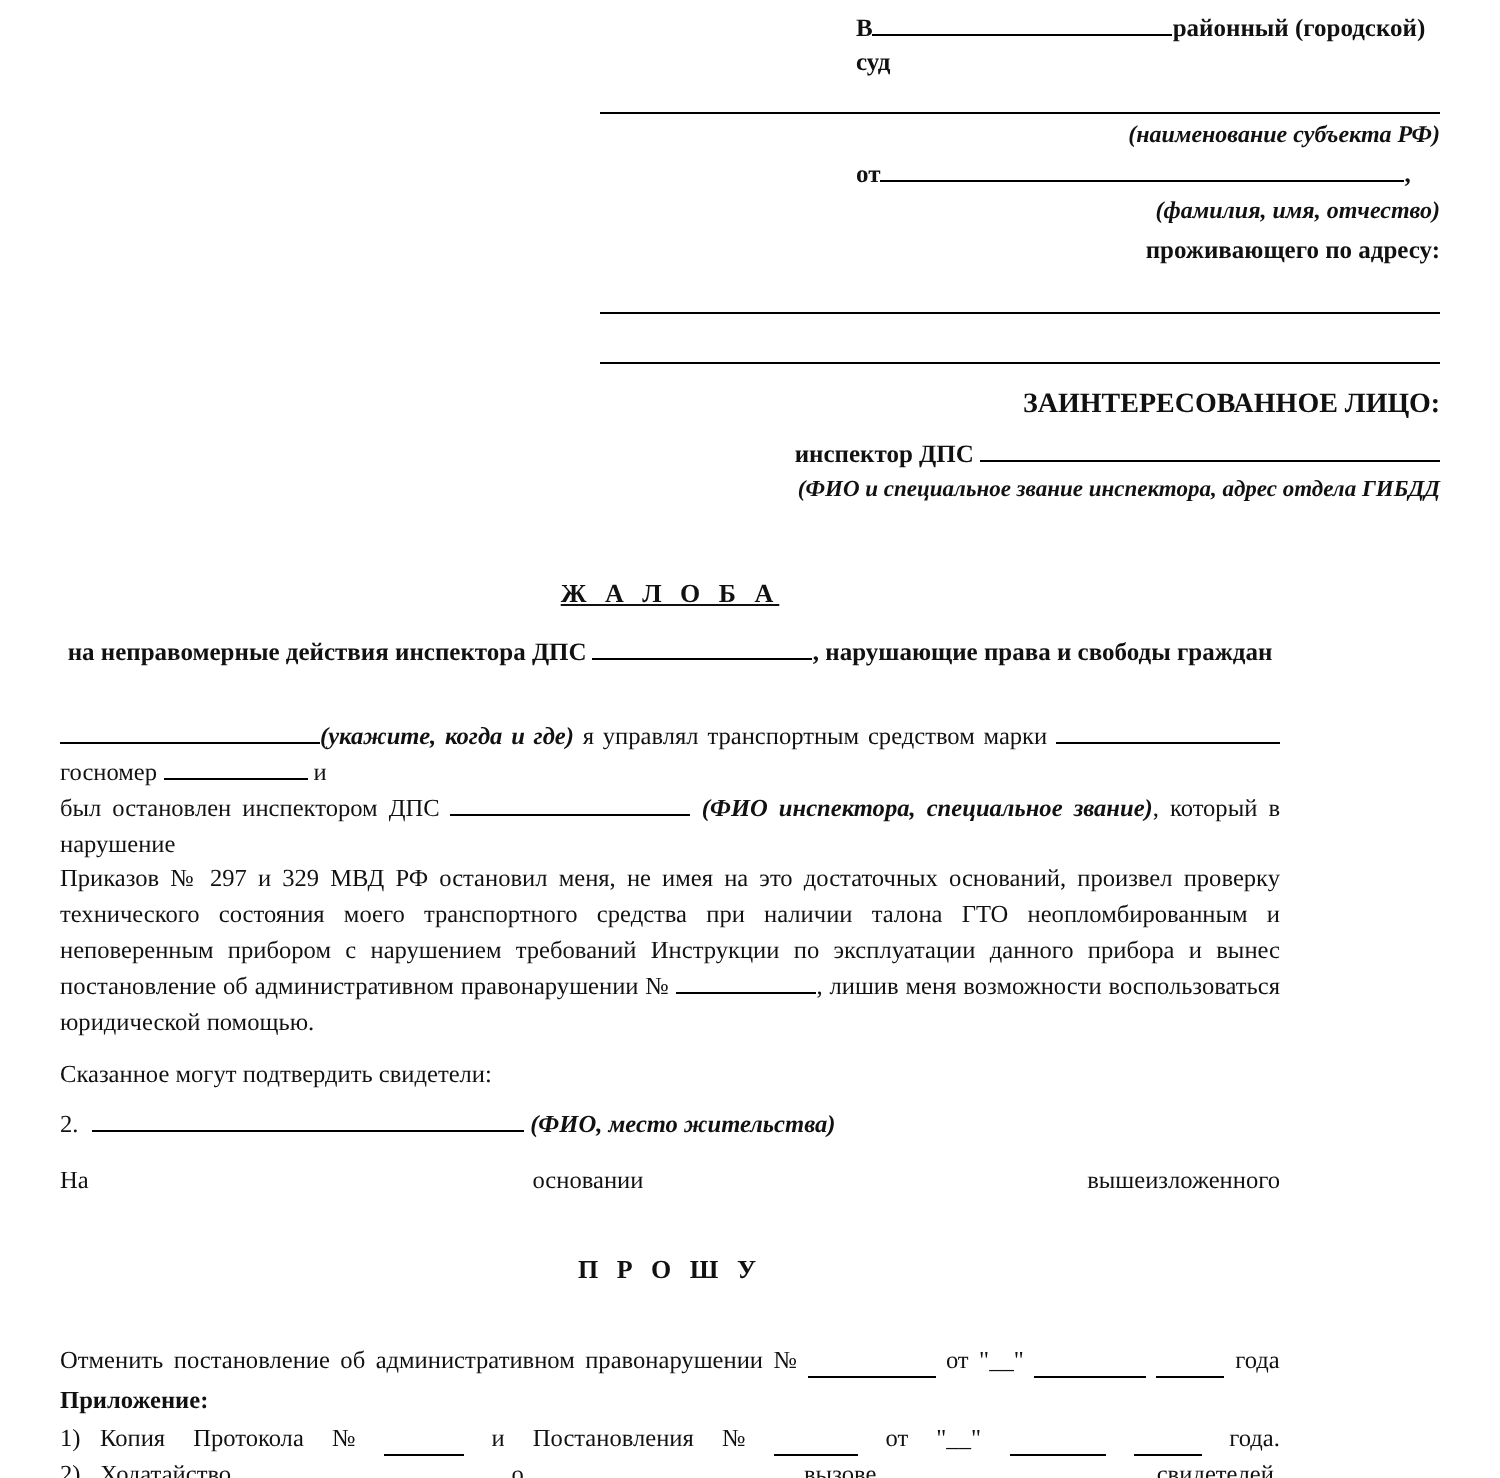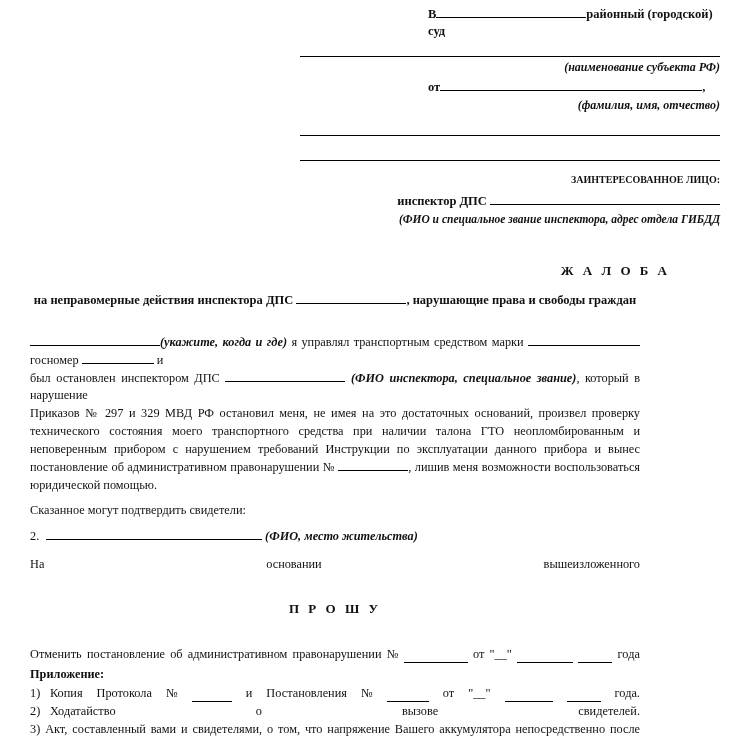--- a/index.html
+++ b/index.html
@@ -59,44 +59,45 @@
   }
   .full-line {
     display: block;
     border-bottom: 1px solid #000;
     height: 14px;
     width: 100%;
   }
   .interested {
     text-align: right;
     font-weight: bold;
-    font-size: 10px;
+    font-size: 14px;
     margin-top: 12px;
     margin-bottom: 6px;
   }
   .insp-row {
     text-align: right;
     font-size: 12.5px;
     margin-bottom: 2px;
   }
   .insp-hint {
     text-align: right;
     font-style: italic;
     font-weight: bold;
     font-size: 11.5px;
     margin-top: 2px;
   }
 
   
   .title {
-    text-align: right;
+    text-align: center;
     font-weight: bold;
     font-size: 13px;
     letter-spacing: 3px;
     margin-top: 36px;
+    text-decoration: underline;
   }
   .subtitle {
     text-align: center;
     font-weight: bold;
     font-size: 12.5px;
     margin-top: 14px;
   }
 
   
   .body {
@@ -158,20 +159,23 @@
     <div class="row">
       <span class="full-line"></span>
     </div>
     <div class="hint">(наименование субъекта РФ)</div>
 
     <div class="row" style="text-align:left;padding-left:128px;">
       <span class="b">от</span><span class="line" style="width:262px;"></span><span class="b">,</span>
     </div>
     <div class="hint">(фамилия, имя, отчество)</div>
 
+    <div class="row">
+      <span class="b">проживающего по адресу:</span>
+    </div>
 
     <div class="row" style="margin-top:8px;">
       <span class="full-line"></span>
     </div>
     <div class="row" style="margin-top:10px;">
       <span class="full-line"></span>
     </div>
 
     <div class="interested">ЗАИНТЕРЕСОВАННОЕ ЛИЦО:</div>
 

